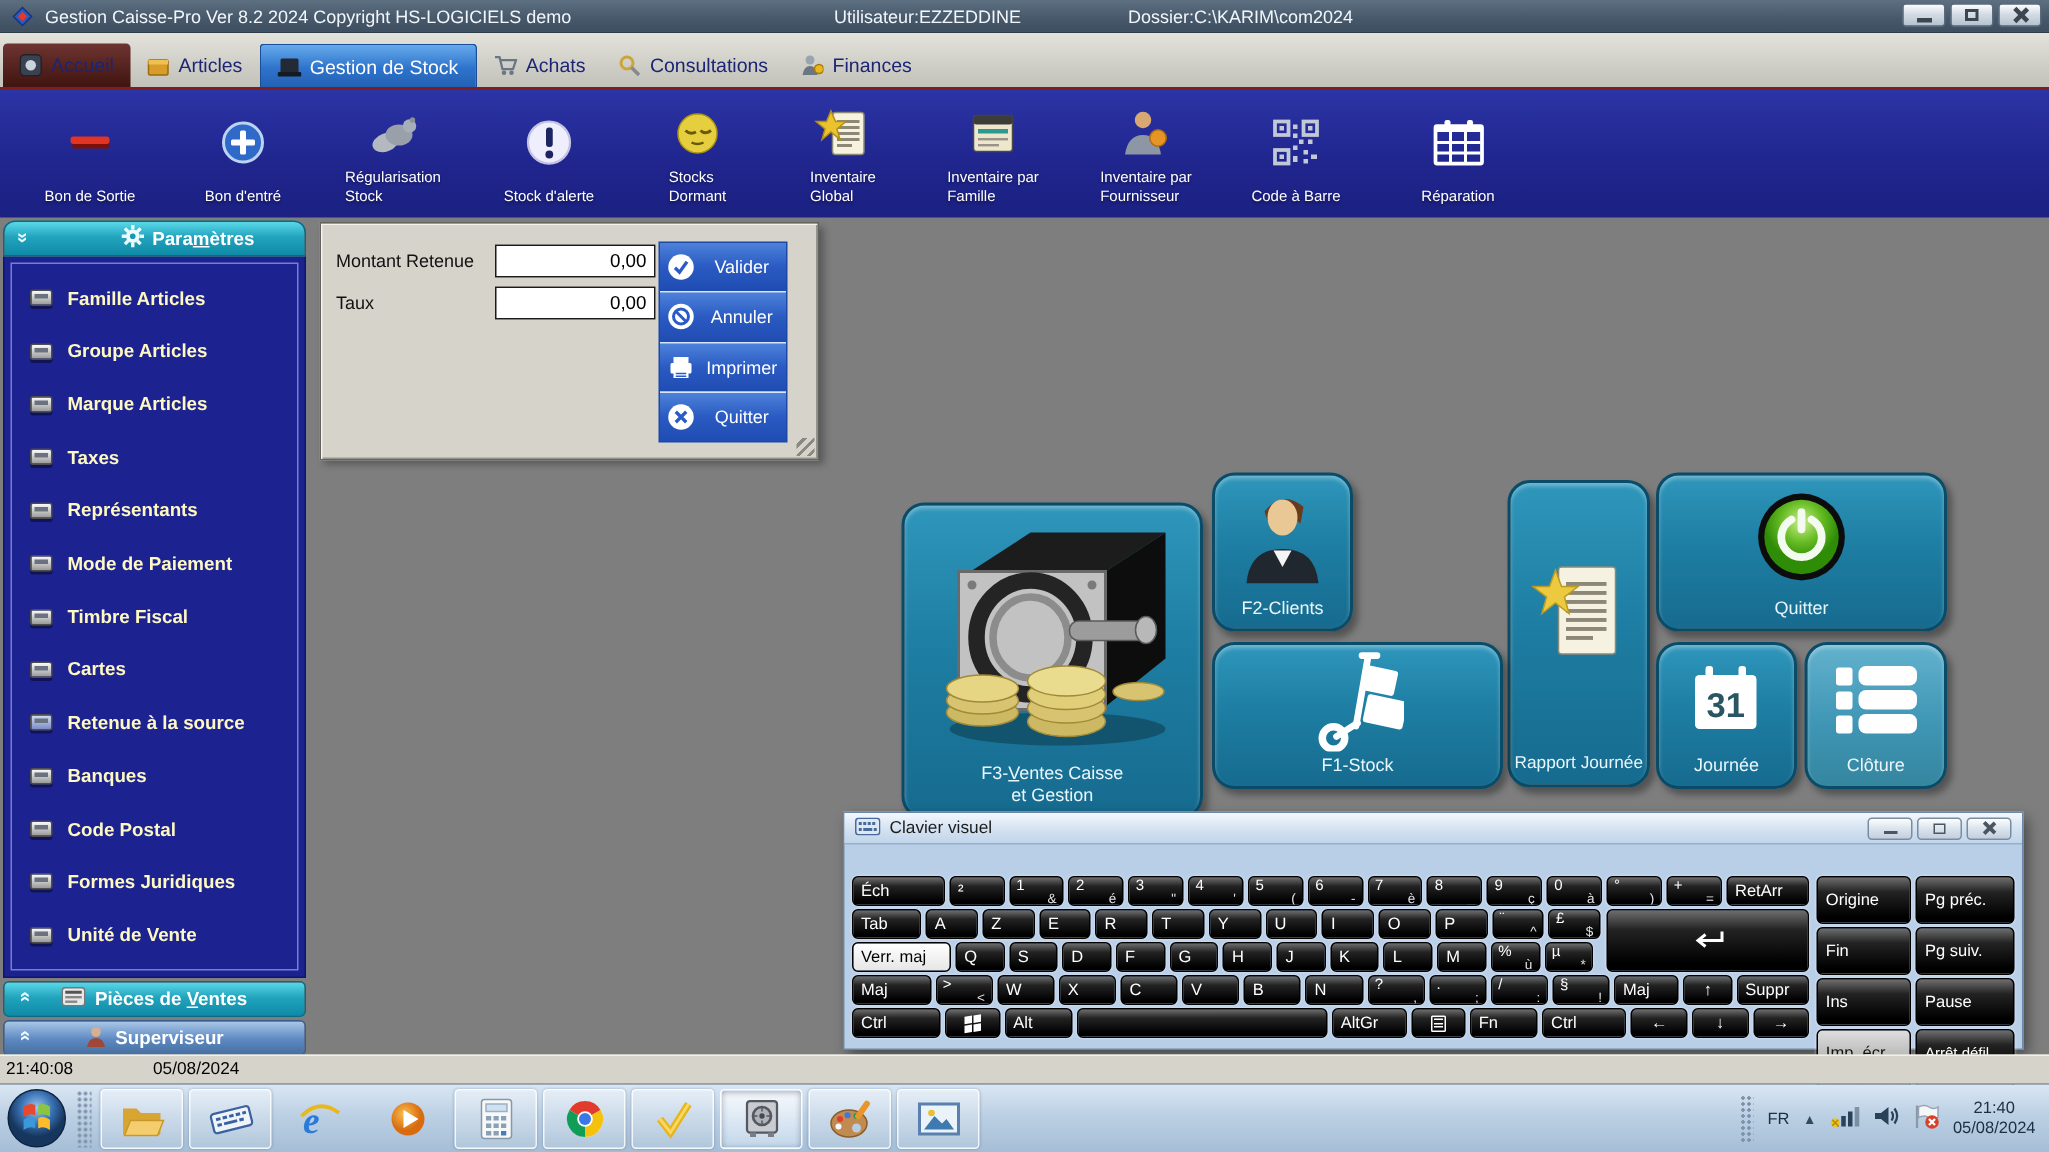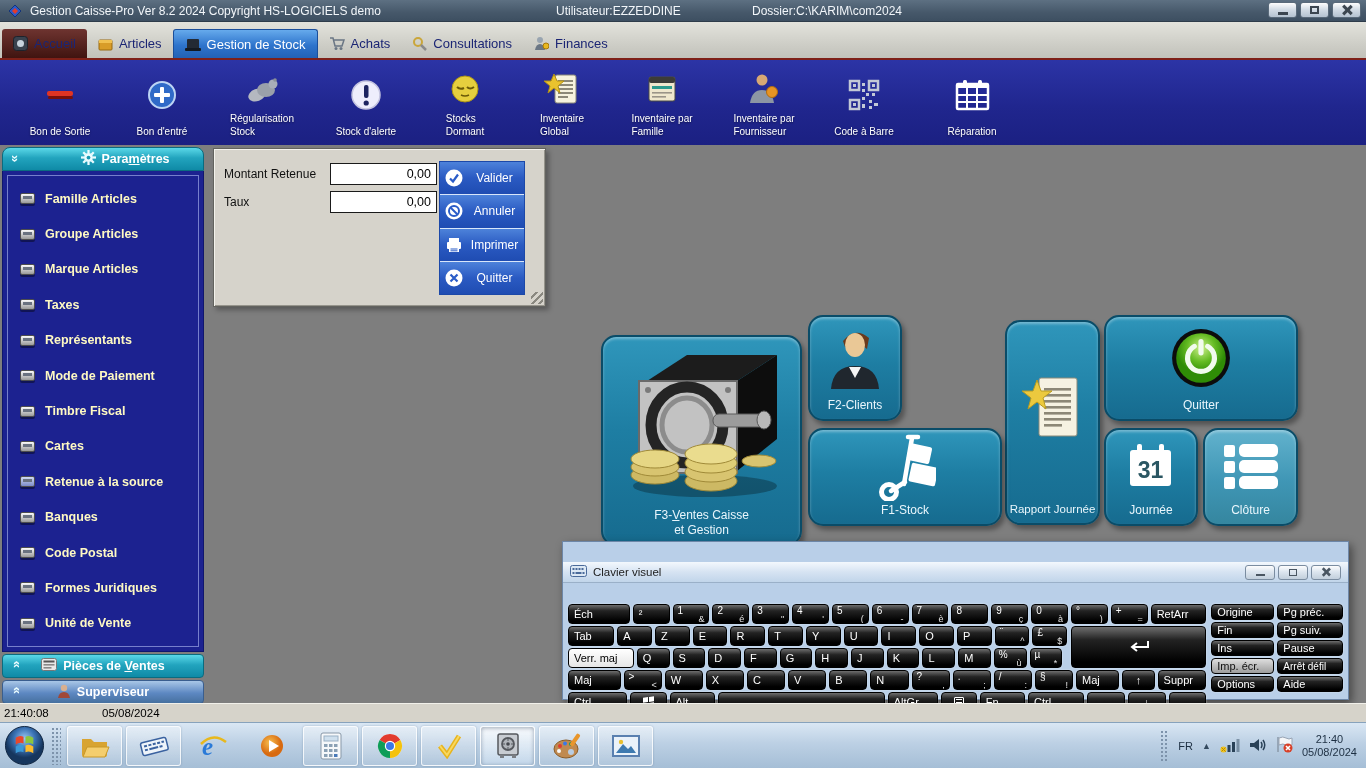--- a/index.html
+++ b/index.html
@@ -100,21 +100,21 @@
   .tile-stock { left:808px; top:428px; width:194px; height:98px; }
   .tile-journee { left:1104px; top:428px; width:94px; height:98px; }
   .tile-cloture { left:1203px; top:428px; width:95px; height:98px;
     background:linear-gradient(180deg,#62b2cd,#3f96b5 55%,#35869f); }
 
   
   .kbwin { position:absolute; left:562px; top:541px; width:787px; height:159px;
     background:#b9cfe8; border:1px solid #6d87a8; box-shadow:3px 4px 9px rgba(0,0,0,.45); }
   .kb-titlebar { height:21px; background:linear-gradient(#f3f8fd,#d6e3f2 50%,#c1d5ea);
     display:flex; align-items:center; gap:6px; padding:0 7px; font-size:11.5px; color:#1c1c1c;
-    border-bottom:1px solid #9ab0c8;margin-top:20px; }
+    border-bottom:1px solid #9ab0c8; }
   .kb-controls { margin-left:auto; display:flex; gap:3px; }
   .kwbtn { width:30px; height:15px; background:linear-gradient(#fdfdfd,#dde6ef 45%,#c2cfdc);
     border:1px solid #7a8ca0; border-radius:3px; display:flex; align-items:center; justify-content:center; }
   .kwbtn .g-min { margin-top:6px; background:#4a5662; height:2.5px; width:9px; }
   .kwbtn .g-restore { width:8px; height:7px; border-width:1.5px; border-color:#4a5662; }
   .kwbtn .g-close { transform:scale(.85); }
   .kwbtn .g-close::before,.kwbtn .g-close::after { background:#4a5662; }
   .kb-body { position:relative; padding:21px 5px 0 5px; display:flex; gap:5px; }
   .kb-main { position:relative; width:644px; display:flex; flex-direction:column; gap:2px; }
   .krow { display:flex; gap:3px; height:20px; }
@@ -125,21 +125,21 @@
     display:flex; align-items:center; padding:0 5px; white-space:nowrap; overflow:hidden;
     box-shadow:0 0 2px rgba(255,255,255,.55); }
   .key.center { justify-content:center; padding:0 2px; }
   .key.dual .kp { position:absolute; left:4px; top:0; font-size:10px; }
   .key.dual .ks { position:absolute; right:4px; bottom:-1px; font-size:9px; color:#e4e4e4; }
   .key.white { background:linear-gradient(#ffffff,#e6e6e6); color:#000; }
   .key.gray { background:linear-gradient(#dedede,#9d9d9d); color:#111; }
   .key-enter { position:absolute; right:0; top:22px; width:135px; height:42px; flex:none;
     display:flex; align-items:center; justify-content:center; }
   .kb-nav { width:133px; display:flex; flex-direction:column; gap:2px; }
-  .nrow { display:flex; gap:3px; height:16px; }
+  .nrow { display:flex; gap:3px; height:32px; }
   .win-logo { width:11px; height:11px; display:grid; grid-template-columns:1fr 1fr; grid-template-rows:1fr 1fr; gap:1px; transform:skewY(-8deg); }
   .win-logo i { background:#fff; }
   .menu-ico { width:10px; height:11px; border:1px solid #fff; border-radius:1px;
     display:flex; flex-direction:column; justify-content:space-evenly; padding:0 1px; }
   .menu-ico i { height:1px; background:#fff; }
 
   
   .app-status { position:absolute; left:0; top:703px; width:1366px; height:19px;
     background:#d6d3ca; border-top:1px solid #f1f0ea; font-size:11.5px; color:#000;
     display:flex; align-items:center; }

